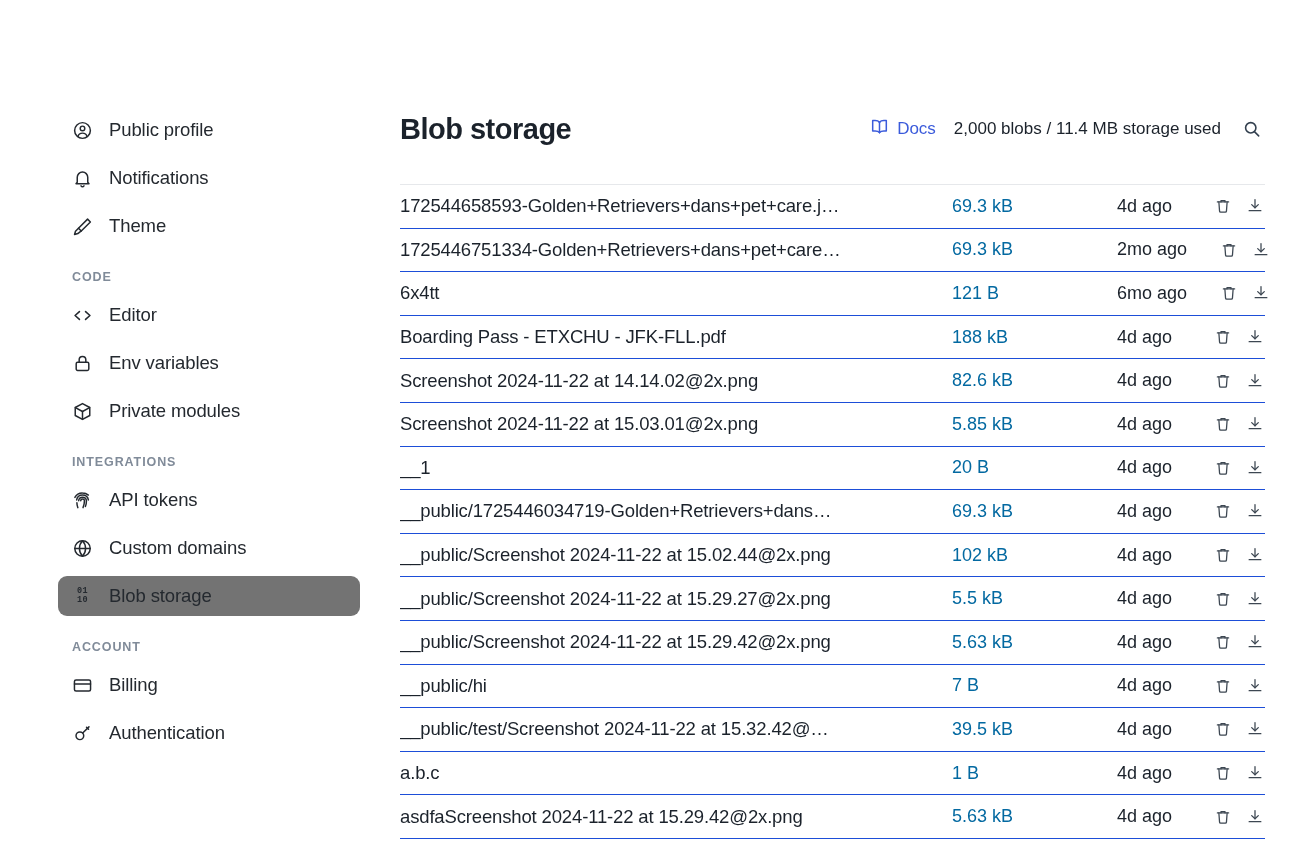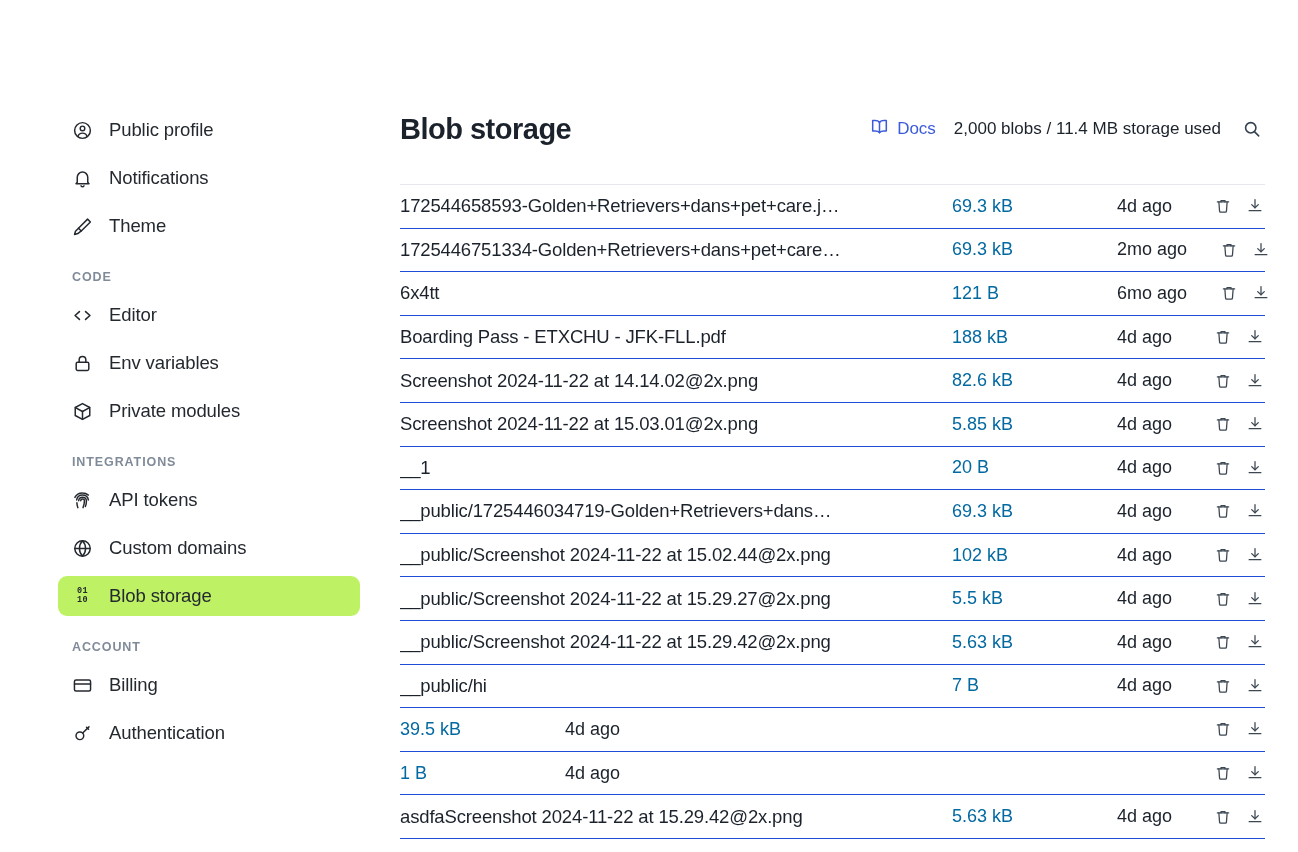--- a/index.html
+++ b/index.html
@@ -40,21 +40,21 @@
     border-radius: 9px;
     cursor: pointer;
     margin-bottom: 8px;
   }
   .nav-item .nav-label {
     font-size: 18.5px;
     color: #24292f;
     white-space: nowrap;
     letter-spacing: -0.1px;
   }
-  .nav-item.selected { background: #bef264; }
+  .nav-item.selected { background: #737373; }
   .nav-icon {
     width: 21px;
     height: 21px;
     flex: 0 0 21px;
     display: flex;
     align-items: center;
     justify-content: center;
     color: #24292f;
   }
   .nav-icon svg { display: block; }
@@ -569,40 +569,42 @@
             <span class="act-btn">
               <svg width="18" height="18" viewBox="0 0 24 24" fill="none" stroke="currentColor" stroke-width="1.7" stroke-linecap="round" stroke-linejoin="round">
                 <path d="M12 3.6v10.6"></path>
                 <polyline points="7.6,10.2 12,14.4 16.4,10.2"></polyline>
                 <path d="M4.2 18.3h15.6"></path>
               </svg>
             </span>
           </div>
         </div>
         <div class="file-row">
+          <div class="cell-name">__public/test/Screenshot 2024-11-22 at 15.32.42@…</div>
           <div class="cell-size">39.5 kB</div>
           <div class="cell-time">4d ago</div>
           <div class="cell-actions">
             <span class="act-btn">
               <svg width="18" height="18" viewBox="0 0 24 24" fill="none" stroke="currentColor" stroke-width="1.7" stroke-linecap="round" stroke-linejoin="round">
                 <path d="M4.5 6.6h15"></path>
                 <path d="M9.3 6.6V4.8h5.4v1.8"></path>
                 <path d="M6.5 6.6l.9 12.2c.05.8.7 1.4 1.5 1.4h6.2c.8 0 1.45-.6 1.5-1.4l.9-12.2"></path>
               </svg>
             </span>
             <span class="act-btn">
               <svg width="18" height="18" viewBox="0 0 24 24" fill="none" stroke="currentColor" stroke-width="1.7" stroke-linecap="round" stroke-linejoin="round">
                 <path d="M12 3.6v10.6"></path>
                 <polyline points="7.6,10.2 12,14.4 16.4,10.2"></polyline>
                 <path d="M4.2 18.3h15.6"></path>
               </svg>
             </span>
           </div>
         </div>
         <div class="file-row">
+          <div class="cell-name">a.b.c</div>
           <div class="cell-size">1 B</div>
           <div class="cell-time">4d ago</div>
           <div class="cell-actions">
             <span class="act-btn">
               <svg width="18" height="18" viewBox="0 0 24 24" fill="none" stroke="currentColor" stroke-width="1.7" stroke-linecap="round" stroke-linejoin="round">
                 <path d="M4.5 6.6h15"></path>
                 <path d="M9.3 6.6V4.8h5.4v1.8"></path>
                 <path d="M6.5 6.6l.9 12.2c.05.8.7 1.4 1.5 1.4h6.2c.8 0 1.45-.6 1.5-1.4l.9-12.2"></path>
               </svg>
             </span>

